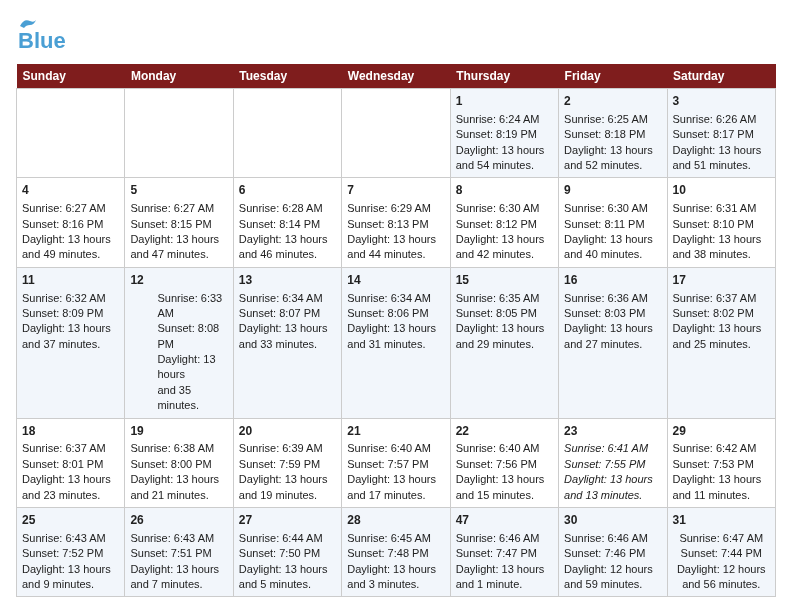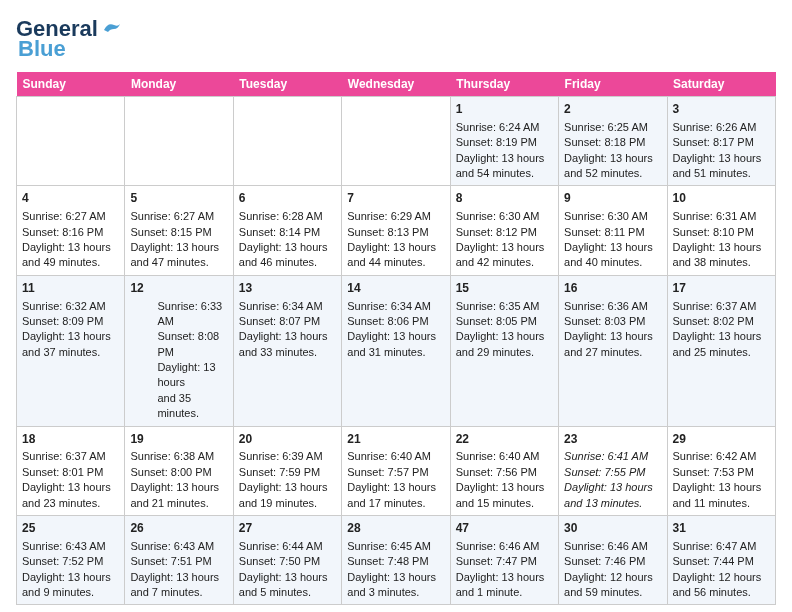--- a/index.html
+++ b/index.html
@@ -33,21 +33,21 @@
       font-size: 18px;
       font-weight: normal;
       color: #333;
     }
     table {
       width: 100%;
       border-collapse: collapse;
       font-size: 10.5px;
     }
     thead tr th {
-      background-color: #ec4899;
+      background-color: #7f1d1d;
       color: #fff;
       text-align: left;
       padding: 5px 6px;
       font-size: 12px;
       font-weight: bold;
     }
     tbody tr td {
       border: 1px solid #ccc;
       vertical-align: top;
       padding: 4px 5px;
@@ -75,21 +75,20 @@
     td.empty {
       background: #fff !important;
     }
   </style>
 </head>
 <body>
 
 <div class="header">
   <div class="logo">
     <div style="display:flex; align-items:center; gap:2px;">
-      <span style="font-size:22px; font-weight:bold; color:#1a3a5c;">General</span>
       <svg width="22" height="18" viewBox="0 0 22 18">
         <path d="M4 10 Q8 2 14 5 Q18 7 20 4 Q18 9 14 9 Q10 9 8 12Z" fill="#4a9fd4"></path>
       </svg>
     </div>
     <span style="font-size:22px; font-weight:bold; color:#4a9fd4; margin-top:-6px; margin-left:2px;">Blue</span>
   </div>
   <div class="title-block">
     <h1></h1>
     <h2></h2>
   </div>
@@ -326,20 +325,20 @@
         </td>
         <td>
           <span class="day-num">30</span>
           <div class="day-info" style="white-space: pre-line;">Sunrise: 6:46 AM
 Sunset: 7:46 PM
 Daylight: 12 hours
 and 59 minutes.</div>
         </td>
         <td>
           <span class="day-num">31</span>
-          <div class="day-info" style="white-space: pre-line;">Sunrise: 6:47 AM
+          <div class="day-info" style="white-space: pre-line; text-align: center;">Sunrise: 6:47 AM
 Sunset: 7:44 PM
 Daylight: 12 hours
 and 56 minutes.</div>
         </td>
       </tr>
     </tbody>
 </table>
 
 </body></html>

